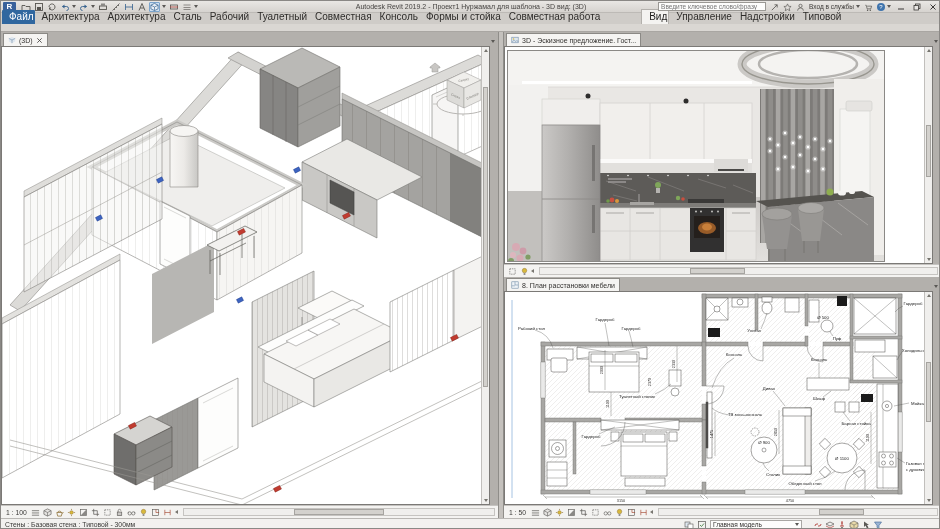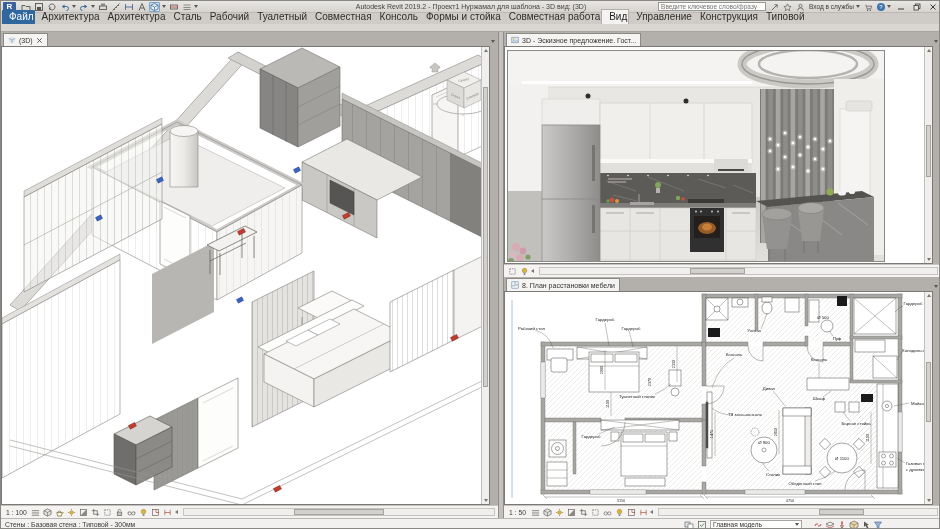--- a/index.html
+++ b/index.html
@@ -17,21 +17,21 @@
   .win-title{position:absolute;left:0;right:0;text-align:center;font-size:7px;color:#474543;pointer-events:none;}
   .tb-right{margin-left:auto;display:flex;align-items:center;gap:4px;z-index:2;}
   .searchbox{width:108px;height:9px;font-size:6.5px;border:1px solid #9a9894;background:#fdfdfc;color:#6b6967;padding:0 2px;}
   .signin{font-size:6.5px;color:#3c3a38;display:flex;align-items:center;gap:2px;}
   .winbtn{width:12px;height:9px;display:flex;align-items:center;justify-content:center;}
 
   
   .tabrow{position:absolute;left:0;top:12px;width:940px;height:11px;background:#cfccc8;display:flex;align-items:flex-end;padding-left:1px;}
   .rtab{font-size:10px;color:#2e2c2a;padding:1px 1px 2px 7px;white-space:nowrap;}
   .rtab.file{background:#30679f;color:#fff;border-radius:1px 1px 0 0;}
-  .rtab.active{background:#f4f3f1;border:1px solid #b3b0ac;border-bottom:none;color:#1d1c1b;}
+  .rtab.active{background:#f4f3f1;border:1px solid #b3b0ac;border-bottom:none;color:#1d1c1b;margin-left:40px;}
   .ribbonstrip{position:absolute;left:0;top:23px;width:940px;height:8px;background:#dad7d3;border-bottom:1px solid #a9a6a2;}
 
   
   .main{position:absolute;left:0;top:31px;width:940px;height:486px;background:#b3b0ac;}
   .pane{position:absolute;background:#b3b0ac;}
   .viewtabbar{position:absolute;left:0;right:0;top:0;height:14px;background:#b3b0ac;display:flex;align-items:flex-end;}
   .vtab{height:13px;background:#f5f4f2;border:1px solid #8b8985;border-bottom:none;display:flex;align-items:center;gap:3px;font-size:7px;color:#33312f;padding:0 4px;margin-left:2px;}
   .vtab-menu{margin-left:auto;margin-right:3px;margin-bottom:3px;}
   .canvas{position:absolute;background:#fff;border:1px solid #7b7976;overflow:hidden;}
   .splitter{position:absolute;left:497px;top:0;width:6px;height:486px;background:#c4c1bd;border-left:1px solid #8f8d89;border-right:1px solid #8f8d89;}
@@ -189,21 +189,21 @@
     <div class="rtab">Архитектура</div>
     <div class="rtab">Сталь</div>
     <div class="rtab">Рабочий</div>
     <div class="rtab">Туалетный</div>
     <div class="rtab">Совместная</div>
     <div class="rtab">Консоль</div>
     <div class="rtab">Формы и стойка</div>
     <div class="rtab">Совместная работа</div>
     <div class="rtab active">Вид</div>
     <div class="rtab">Управление</div>
-    <div class="rtab">Конструкция</div>
+    <div class="rtab">Надстройки</div>
     <div class="rtab">Типовой</div>
   </div>
   <div class="ribbonstrip"></div>
 
   <div class="main">
 
     <div class="pane" style="left:0;top:0;width:497px;height:486px;">
       <div class="viewtabbar">
         <div class="vtab">
           <svg width="8" height="8" viewBox="0 0 10 10">

